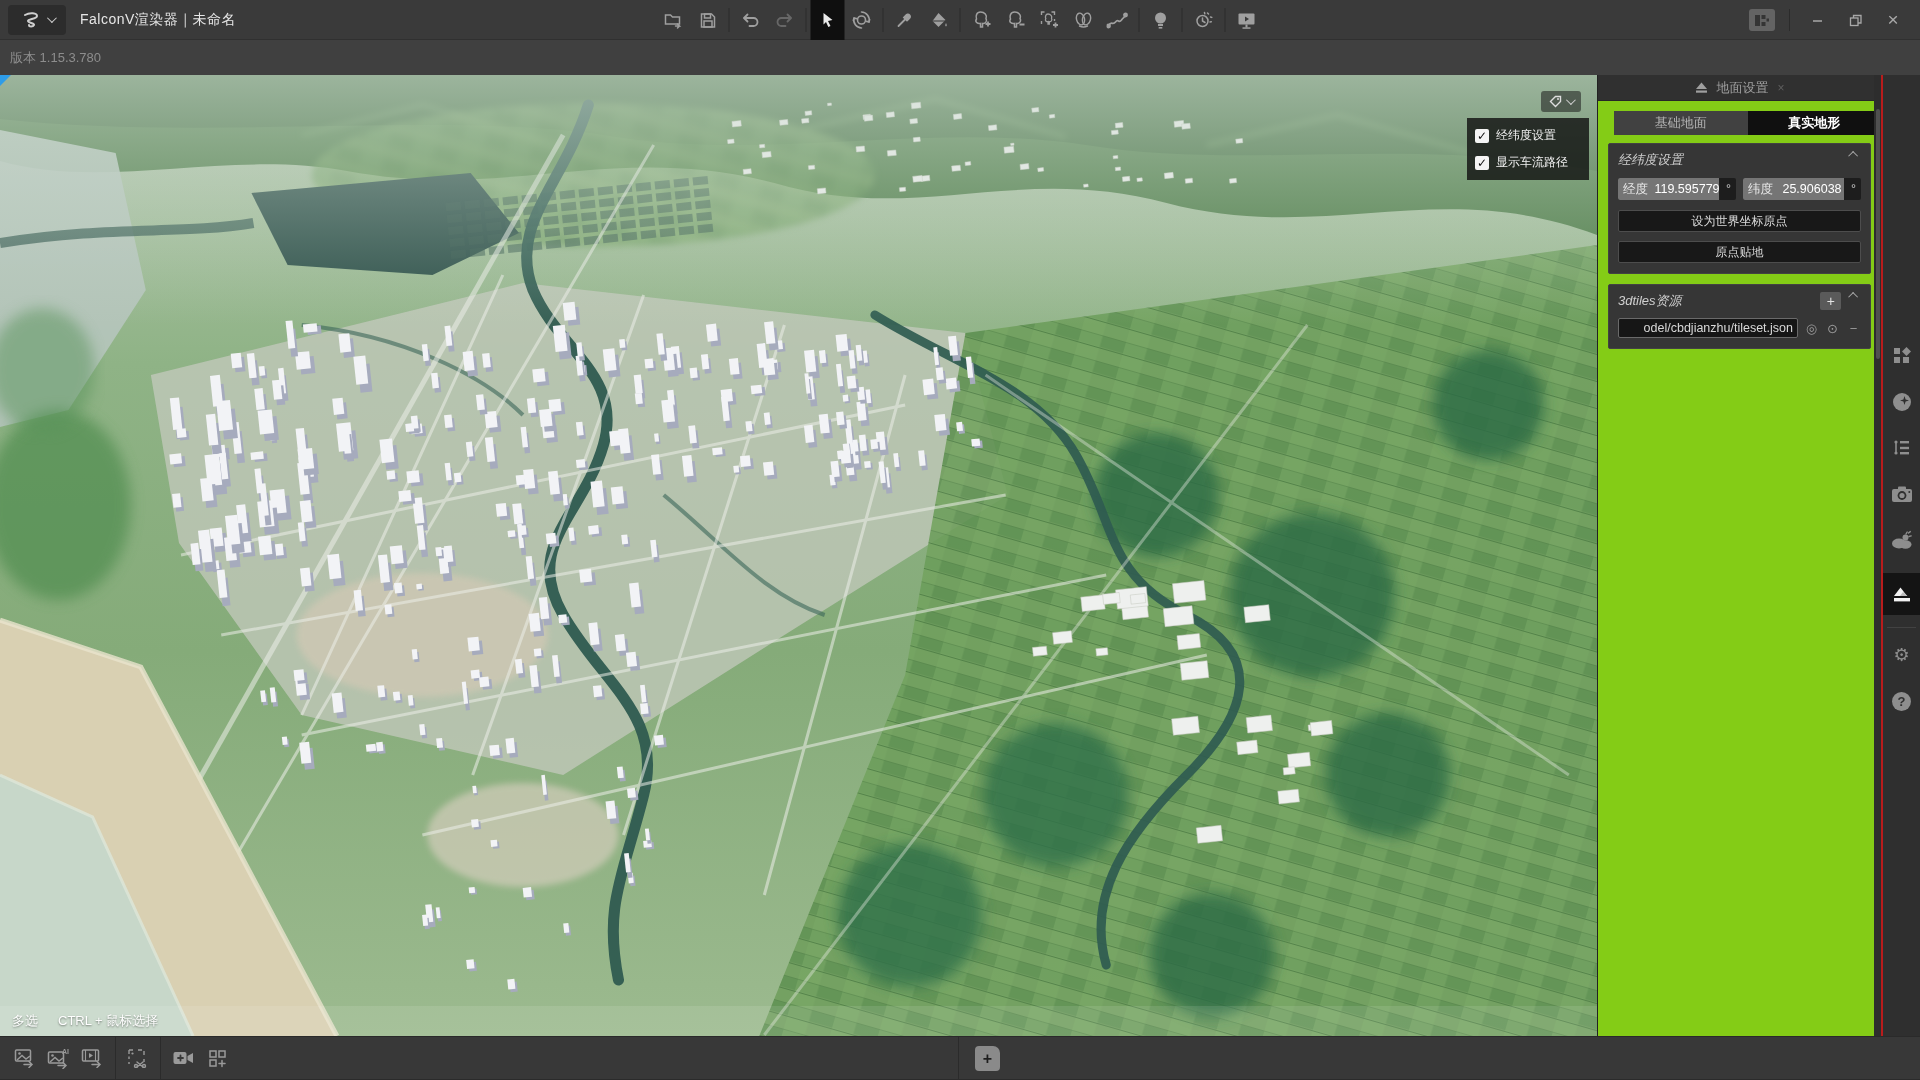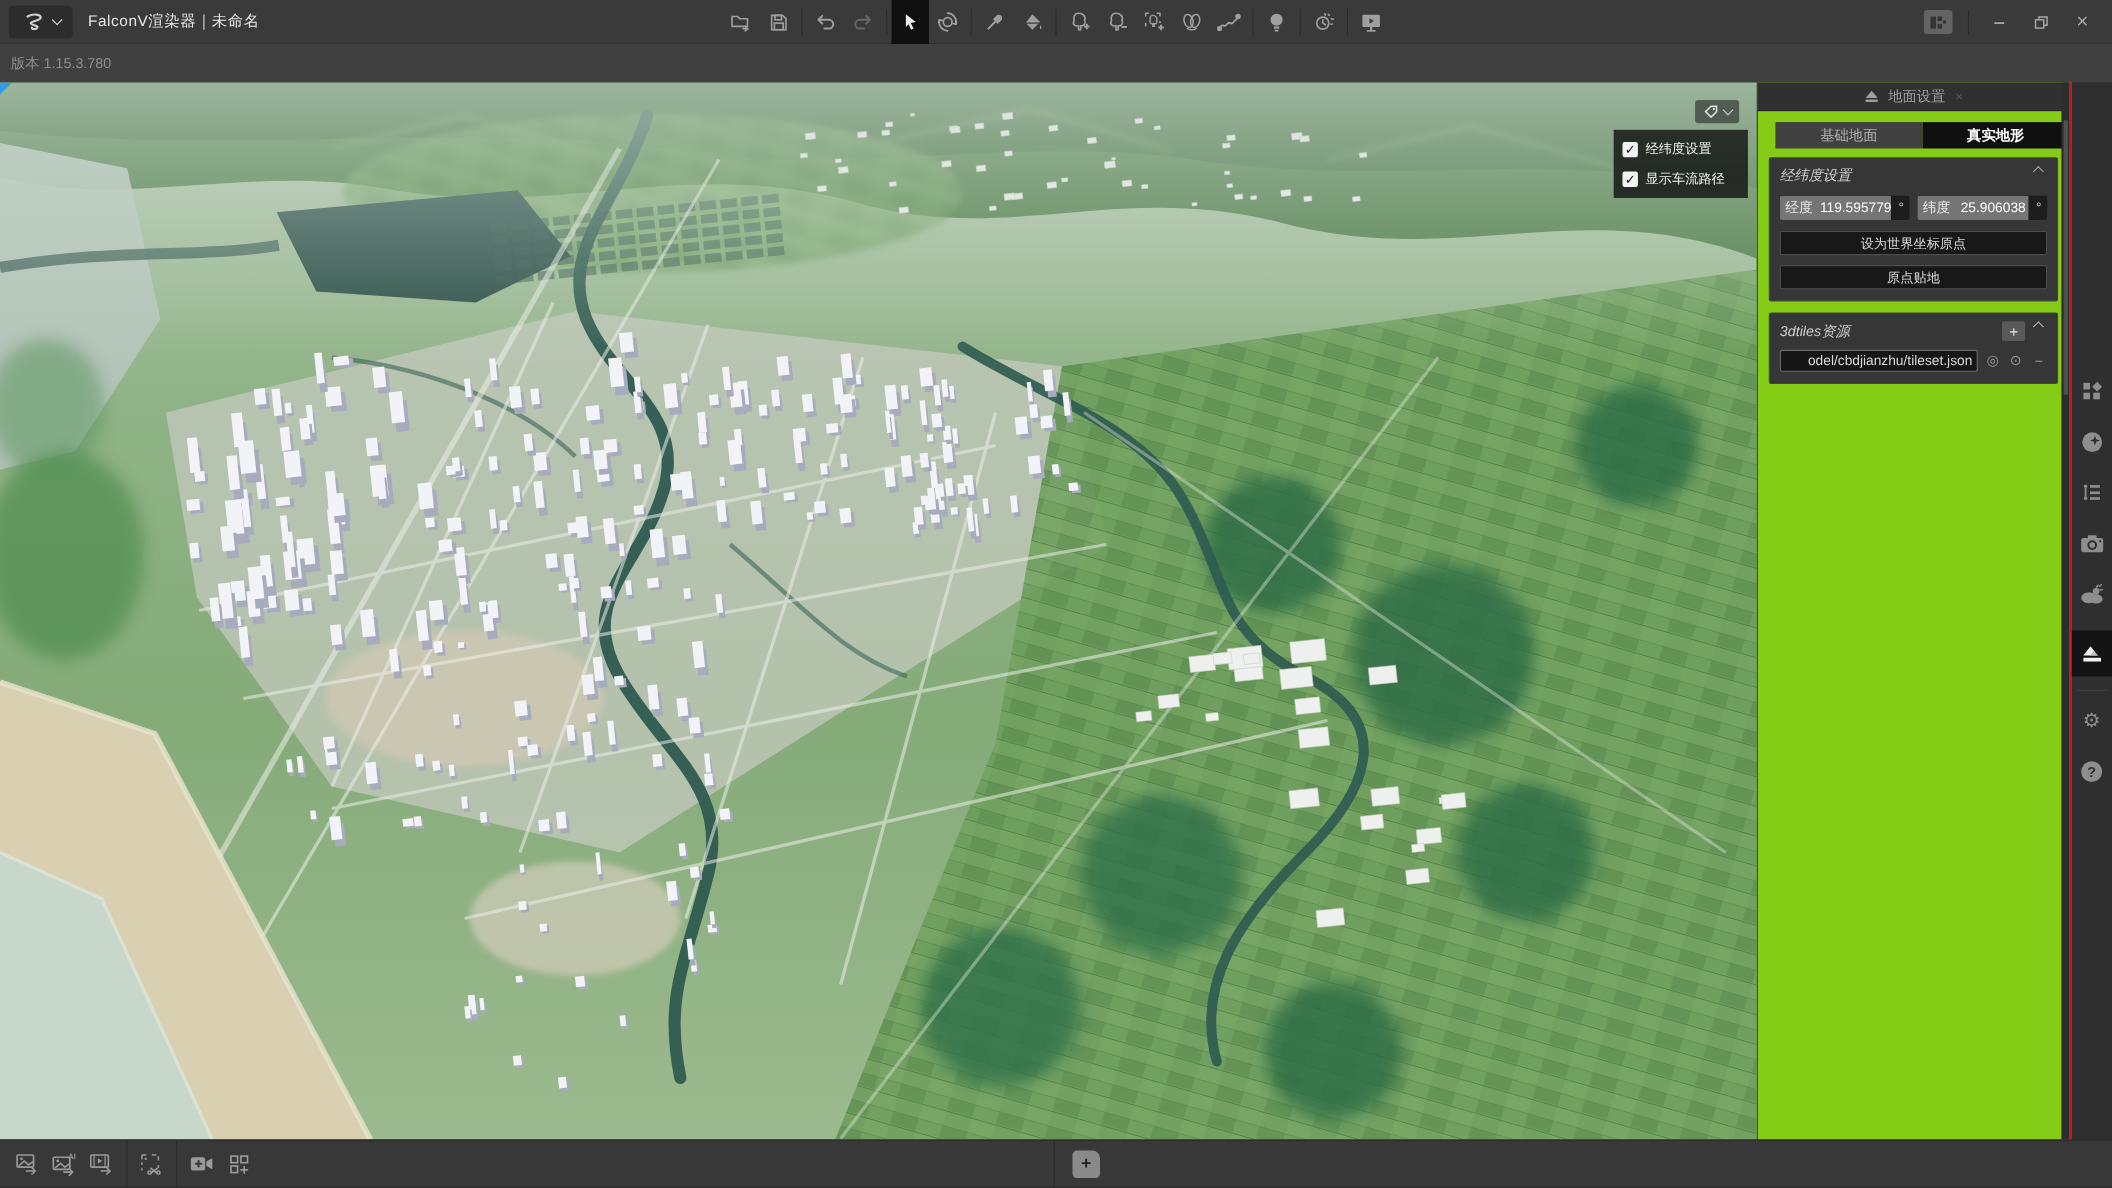--- a/index.html
+++ b/index.html
@@ -998,20 +998,24 @@
       <div class="layer-row">
         <span class="cbx">✓</span>
         <span class="layer-label">经纬度设置</span>
       </div>
       <div class="layer-row">
         <span class="cbx">✓</span>
         <span class="layer-label">显示车流路径</span>
       </div>
     </div>
 
+    <div class="hintbar">
+      <span>多选</span>
+      <span>CTRL + 鼠标选择</span>
+    </div>
   </div>
 
   <div class="panel">
     <div class="panel-header">
       <svg width="15" height="13" viewBox="0 0 15 13">
         <path d="M2 8 L7.5 1.5 L13 8 Z" fill="#9f9f9f"></path>
           <rect x="2" y="9.5" width="11" height="2.2" fill="#9f9f9f"></rect>
       </svg>
       <span>地面设置</span>
       <span class="panel-close">×</span>

